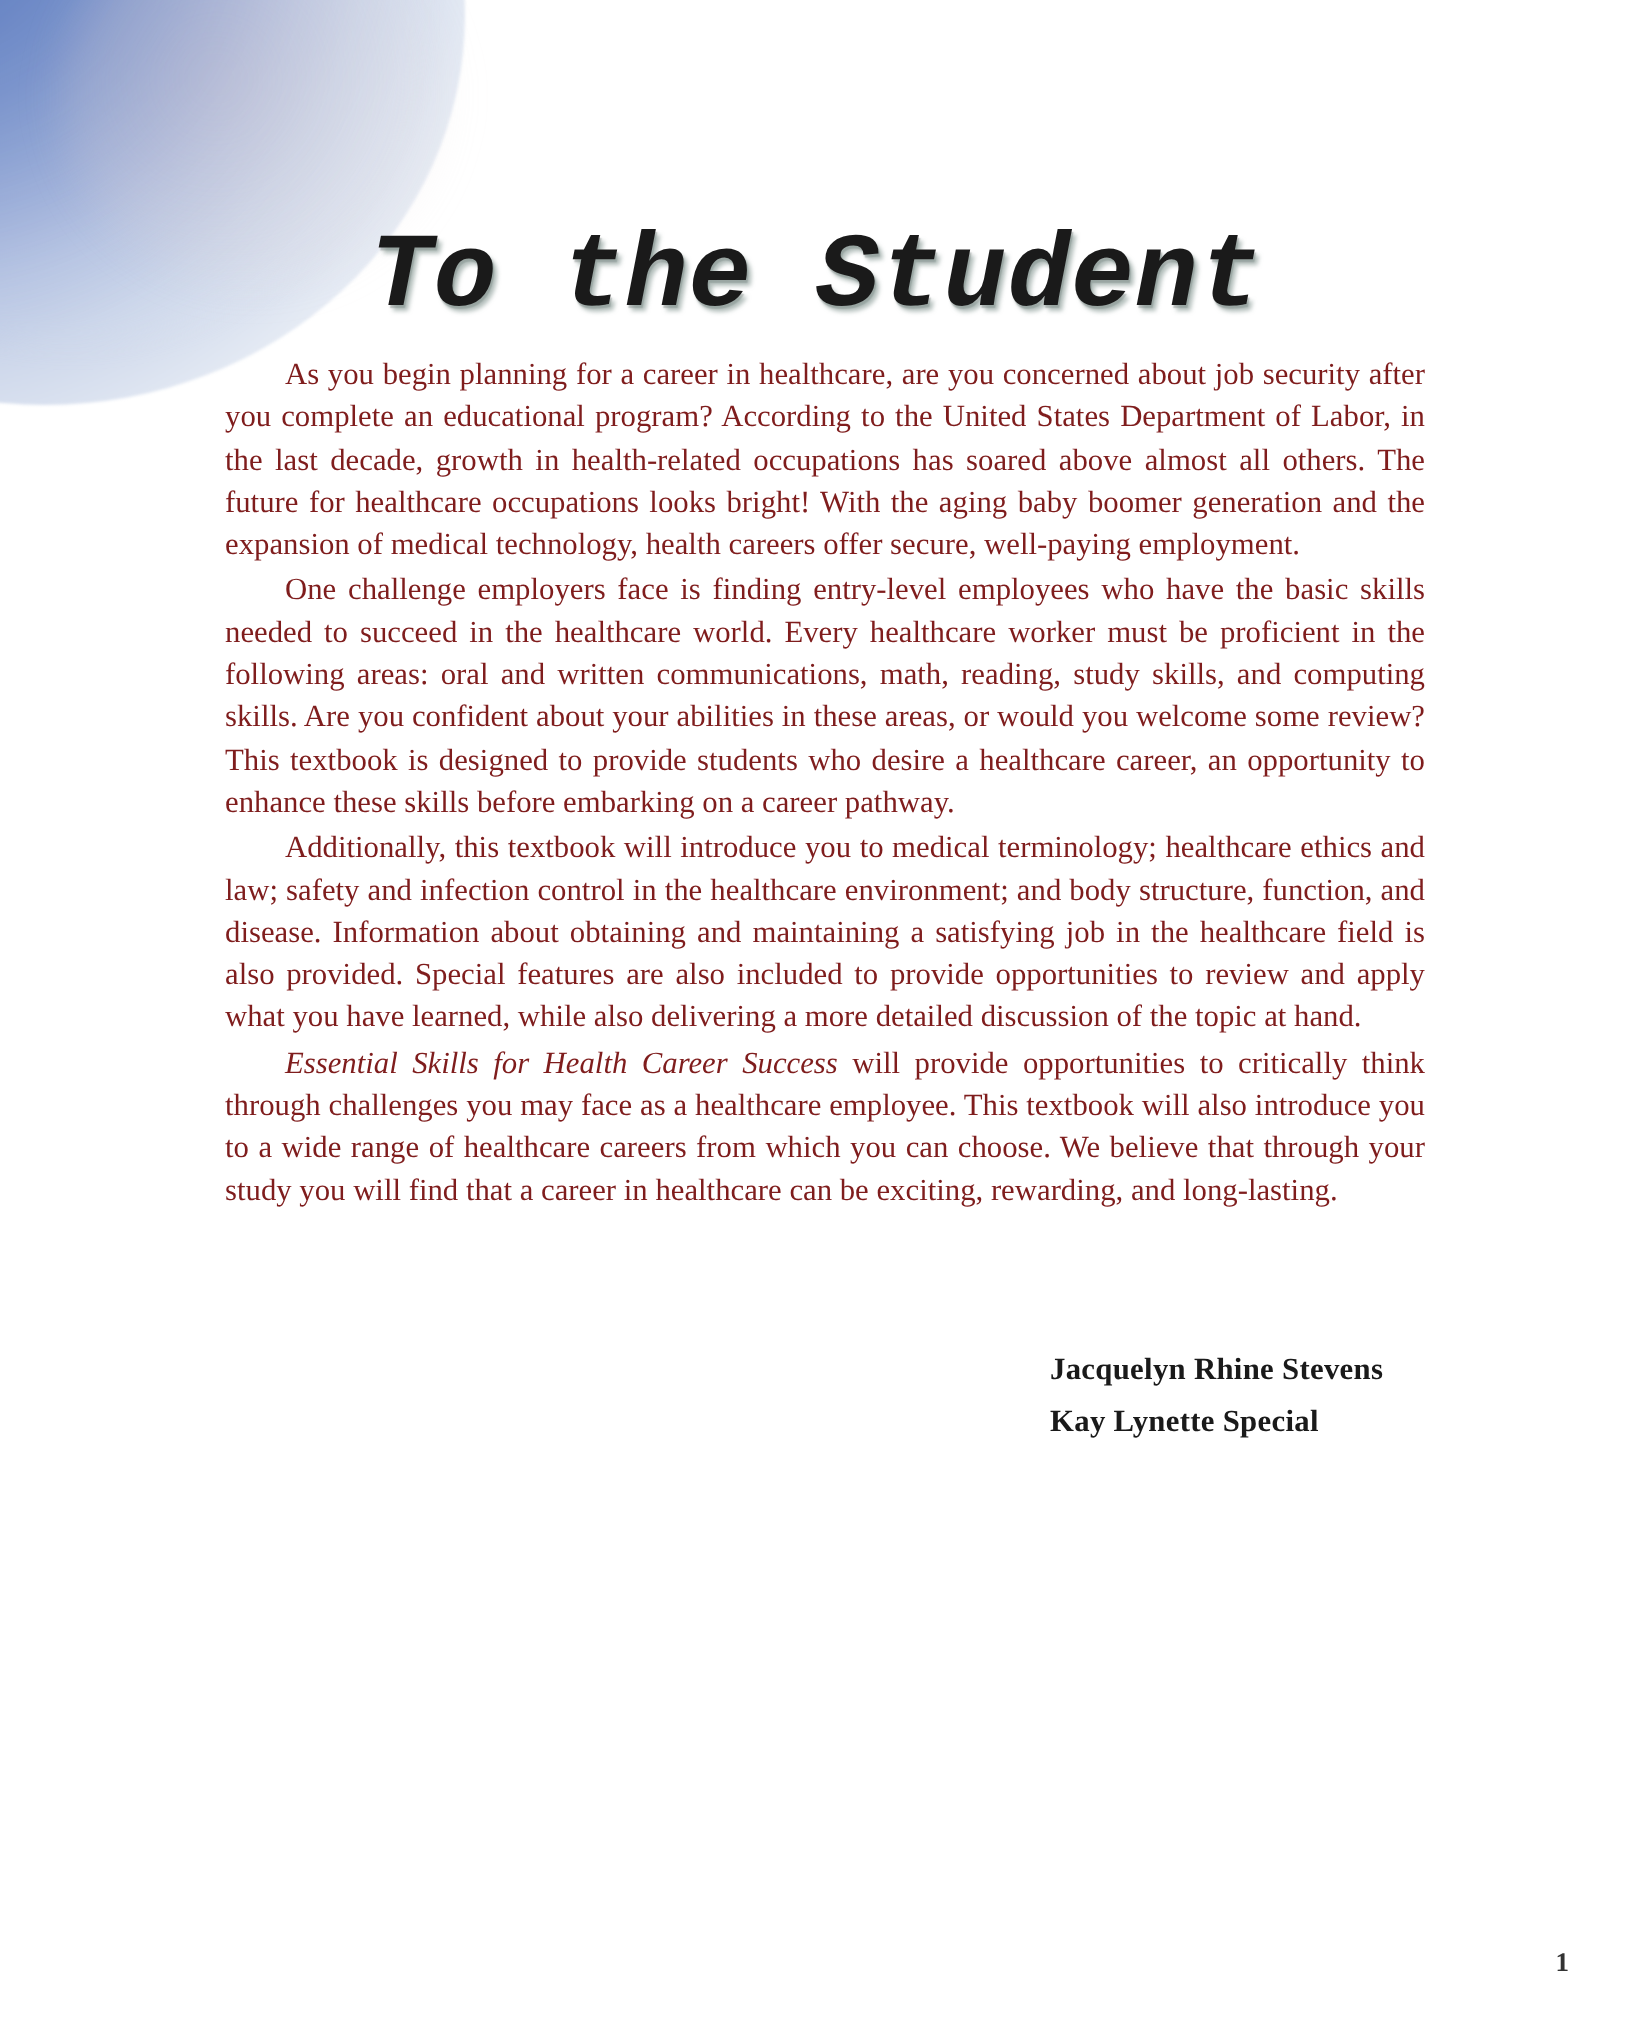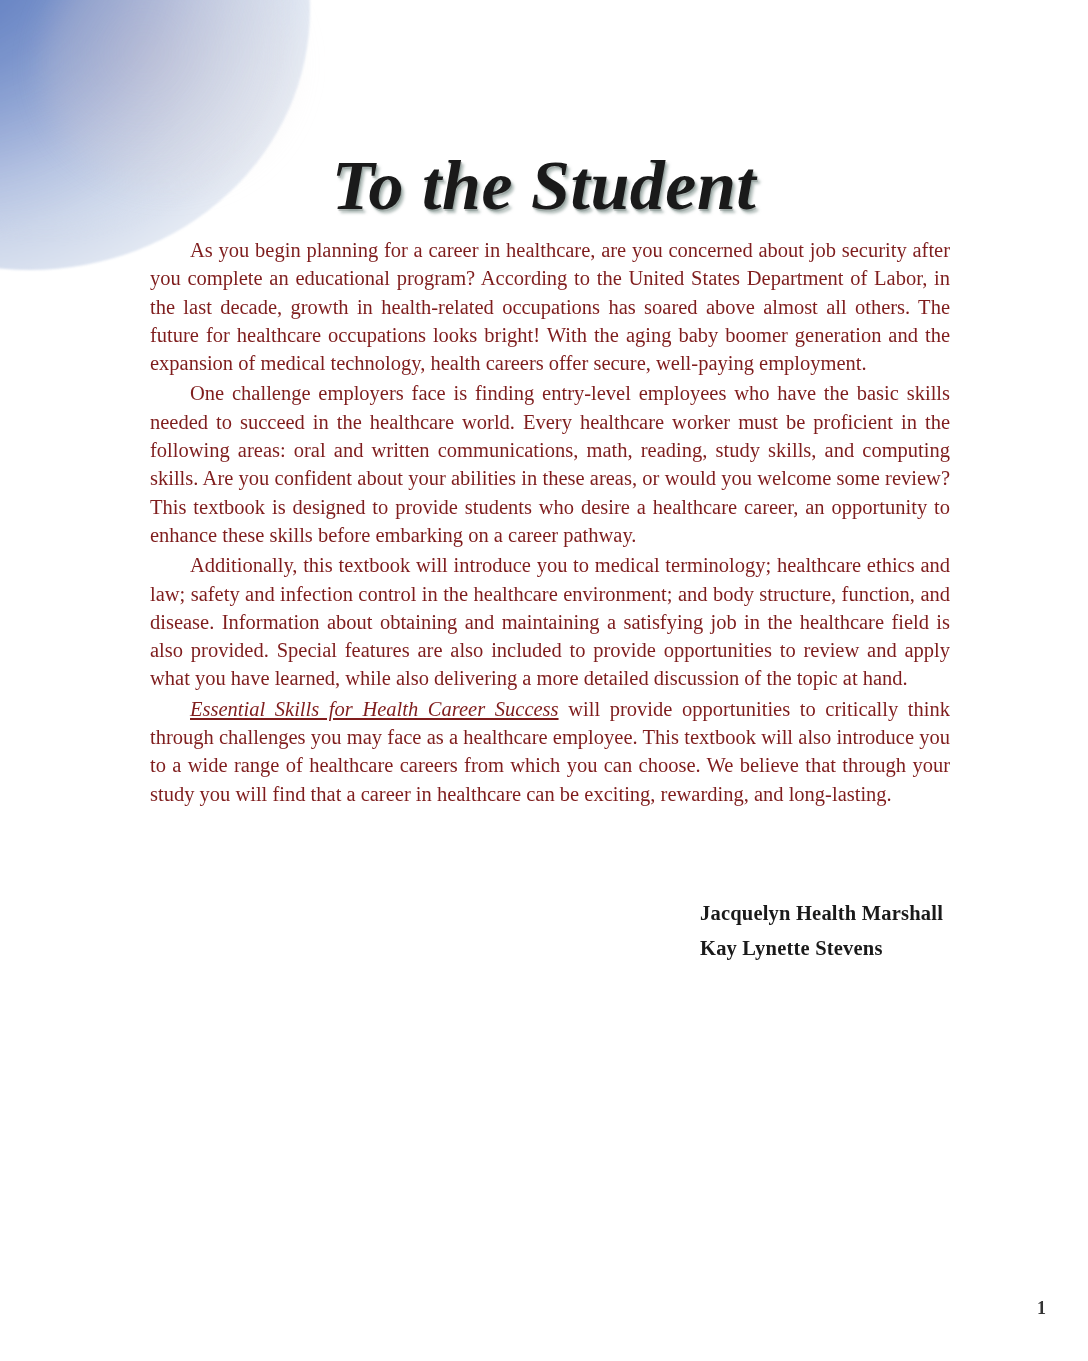--- a/index.html
+++ b/index.html
@@ -67,21 +67,21 @@
     filter: blur(14px);
   }
 
   
   .title {
     position: absolute;
     left: 0;
     right: 0;
     top: 104px;
     text-align: center;
-    font-family: Liberation Serif, serif;
+    font-family: Liberation Mono, monospace;
     font-weight: bold;
     font-style: italic;
     font-size: 70px;
     line-height: 1.0;
     letter-spacing: 0.5px;
     color: #1a1a1a;
     text-shadow: 3px 4px 3px rgba(120,140,135,0.55),
                  1px 2px 1px rgba(70,80,78,0.35);
   }
 
@@ -96,21 +96,20 @@
     margin: 0 0 2px 0;
     text-indent: 40px;
     text-align: justify;
     font-size: 20.5px;
     line-height: 28.3px;
     color: #7f1d1d;
     hyphens: none;
   }
   .para .book-title {
     font-style: italic;
-    text-decoration: underline;
   }
 
   
   .signature {
     position: absolute;
     left: 700px;
     top: 896px;
     width: 300px;
   }
   .sig-line {
@@ -144,19 +143,19 @@
   <h1 class="title">To the Student</h1>
 
   <div class="body-block">
     <p class="para">As you begin planning for a career in healthcare, are you concerned about job security after you complete an educational program? According to the United States Department of Labor, in the last decade, growth in health-related occupations has soared above almost all others. The future for healthcare occupations looks bright! With the aging baby boomer generation and the expansion of medical technology, health careers offer secure, well-paying employment.</p>
     <p class="para">One challenge employers face is finding entry-level employees who have the basic skills needed to succeed in the healthcare world. Every healthcare worker must be proficient in the following areas: oral and written communications, math, reading, study skills, and computing skills. Are you confident about your abilities in these areas, or would you welcome some review? This textbook is designed to provide students who desire a healthcare career, an opportunity to enhance these skills before embarking on a career pathway.</p>
     <p class="para">Additionally, this textbook will introduce you to medical terminology; healthcare ethics and law; safety and infection control in the healthcare environment; and body structure, function, and disease. Information about obtaining and maintaining a satisfying job in the healthcare field is also provided. Special features are also included to provide opportunities to review and apply what you have learned, while also delivering a more detailed discussion of the topic at hand.</p>
     <p class="para"><span class="book-title">Essential Skills for Health Career Success</span><span> will provide opportunities to critically think through challenges you may face as a healthcare employee. This textbook will also introduce you to a wide range of healthcare careers from which you can choose. We believe that through your study you will find that a career in healthcare can be exciting, rewarding, and long-lasting.</span></p>
   </div>
 
   <div class="signature">
-    <div class="sig-line">Jacquelyn Health Marshall</div>
-    <div class="sig-line">Kay Lynette Stevens</div>
+    <div class="sig-line">Jacquelyn Rhine Stevens</div>
+    <div class="sig-line">Kay Lynette Special</div>
   </div>
 
   <div class="folio">1</div>
 
 </div>
 
 </body></html>

